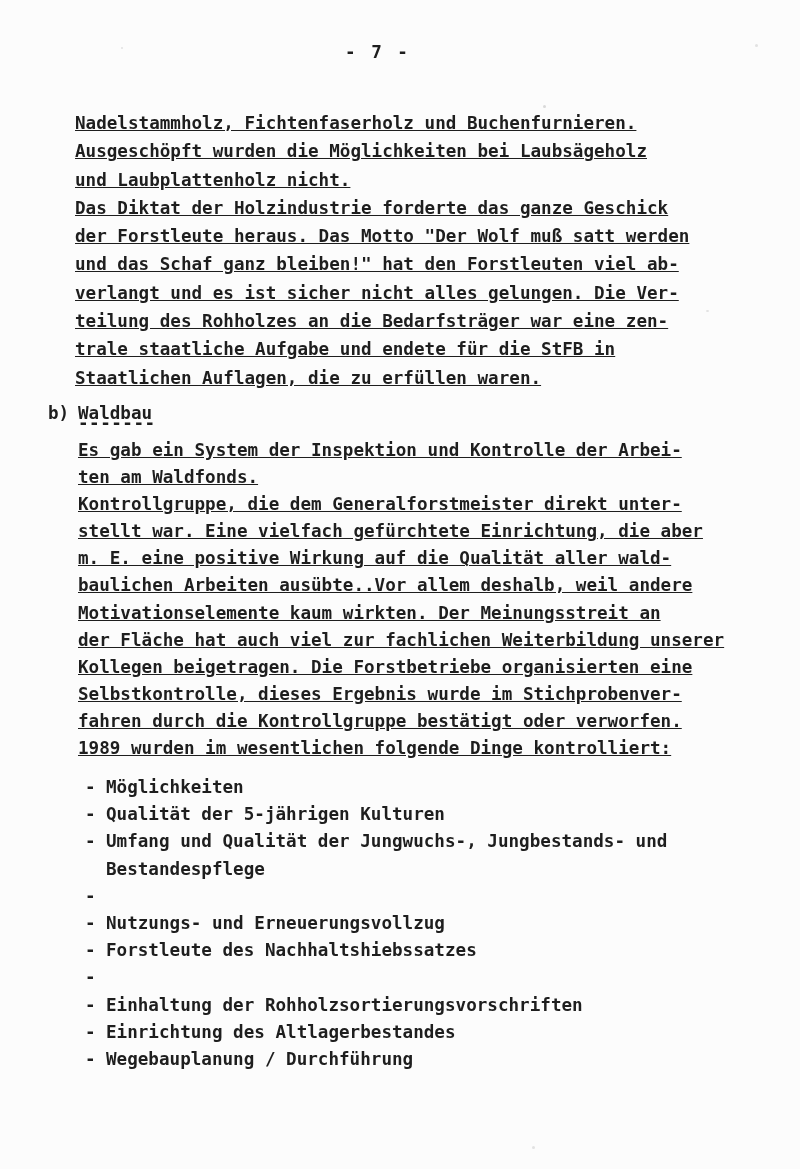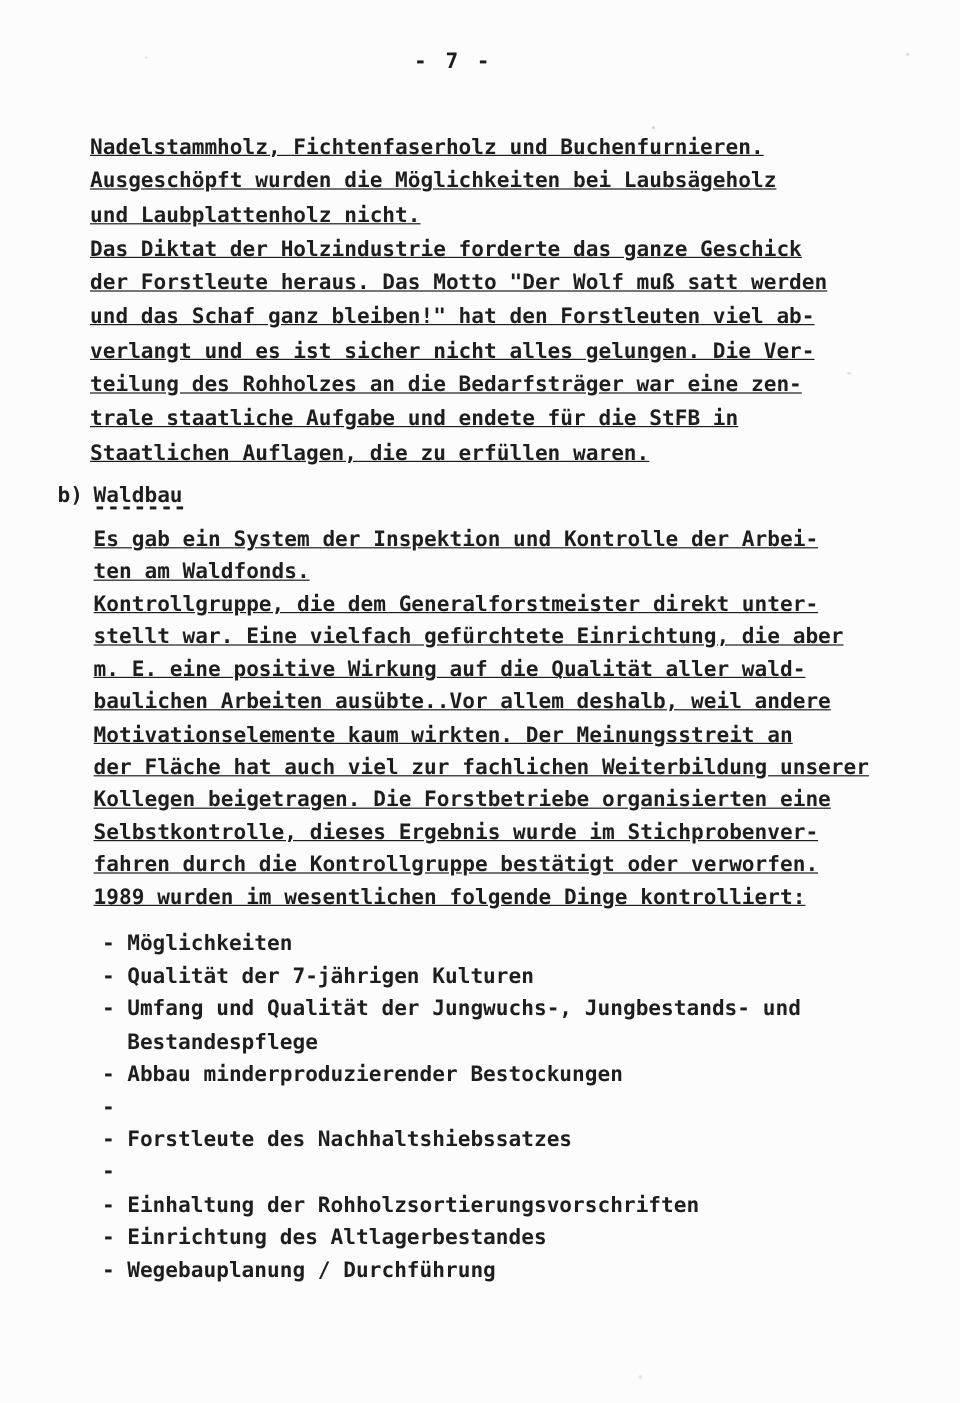--- a/index.html
+++ b/index.html
@@ -87,33 +87,33 @@
 fahren durch die Kontrollgruppe bestätigt oder verworfen.
 1989 wurden im wesentlichen folgende Dinge kontrolliert:</div>
 
   <div class="checklist" id="checklist">
       <div class="check-item">
         <span class="dash">-</span>
         <span class="itext">Möglichkeiten</span>
       </div>
       <div class="check-item">
         <span class="dash">-</span>
-        <span class="itext">Qualität der 7-jährigen Kulturen</span>
+        <span class="itext">Qualität der 5-jährigen Kulturen</span>
       </div>
       <div class="check-item">
         <span class="dash">-</span>
         <span class="itext">Umfang und Qualität der Jungwuchs-, Jungbestands- und
 Bestandespflege</span>
       </div>
       <div class="check-item">
         <span class="dash">-</span>
-        <span class="itext">Abbau minderproduzierender Bestockungen</span>
       </div>
       <div class="check-item">
         <span class="dash">-</span>
+        <span class="itext">Nutzungs- und Erneuerungsvollzug</span>
       </div>
       <div class="check-item">
         <span class="dash">-</span>
         <span class="itext">Forstleute des Nachhaltshiebssatzes</span>
       </div>
       <div class="check-item">
         <span class="dash">-</span>
       </div>
       <div class="check-item">
         <span class="dash">-</span>

